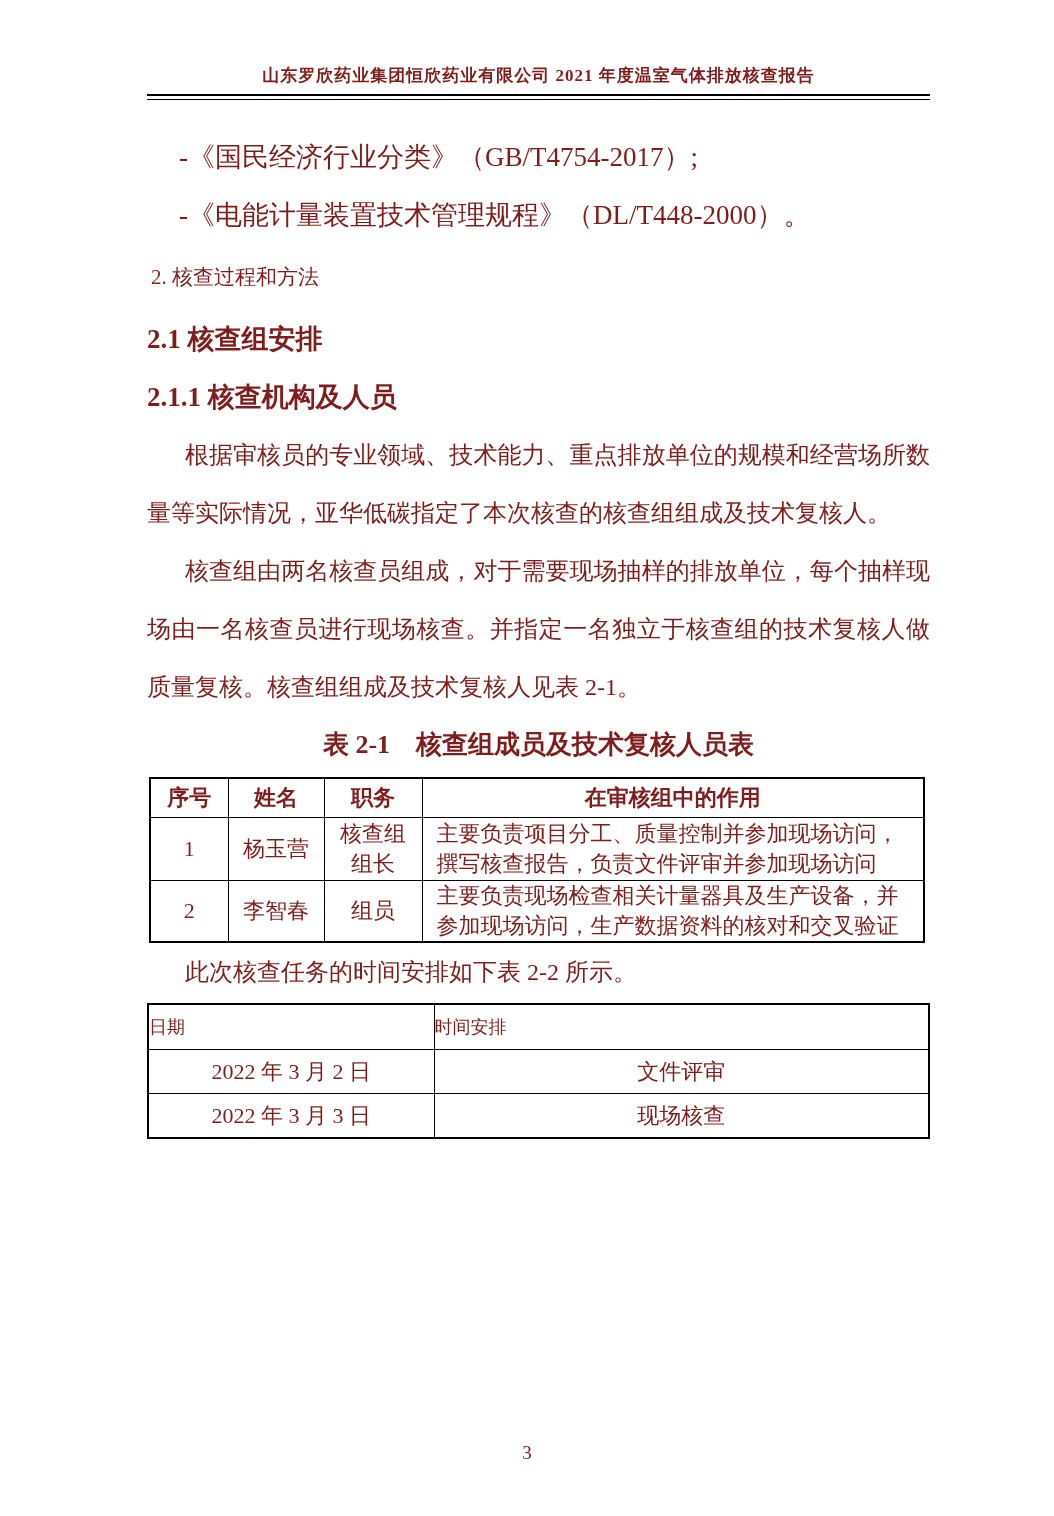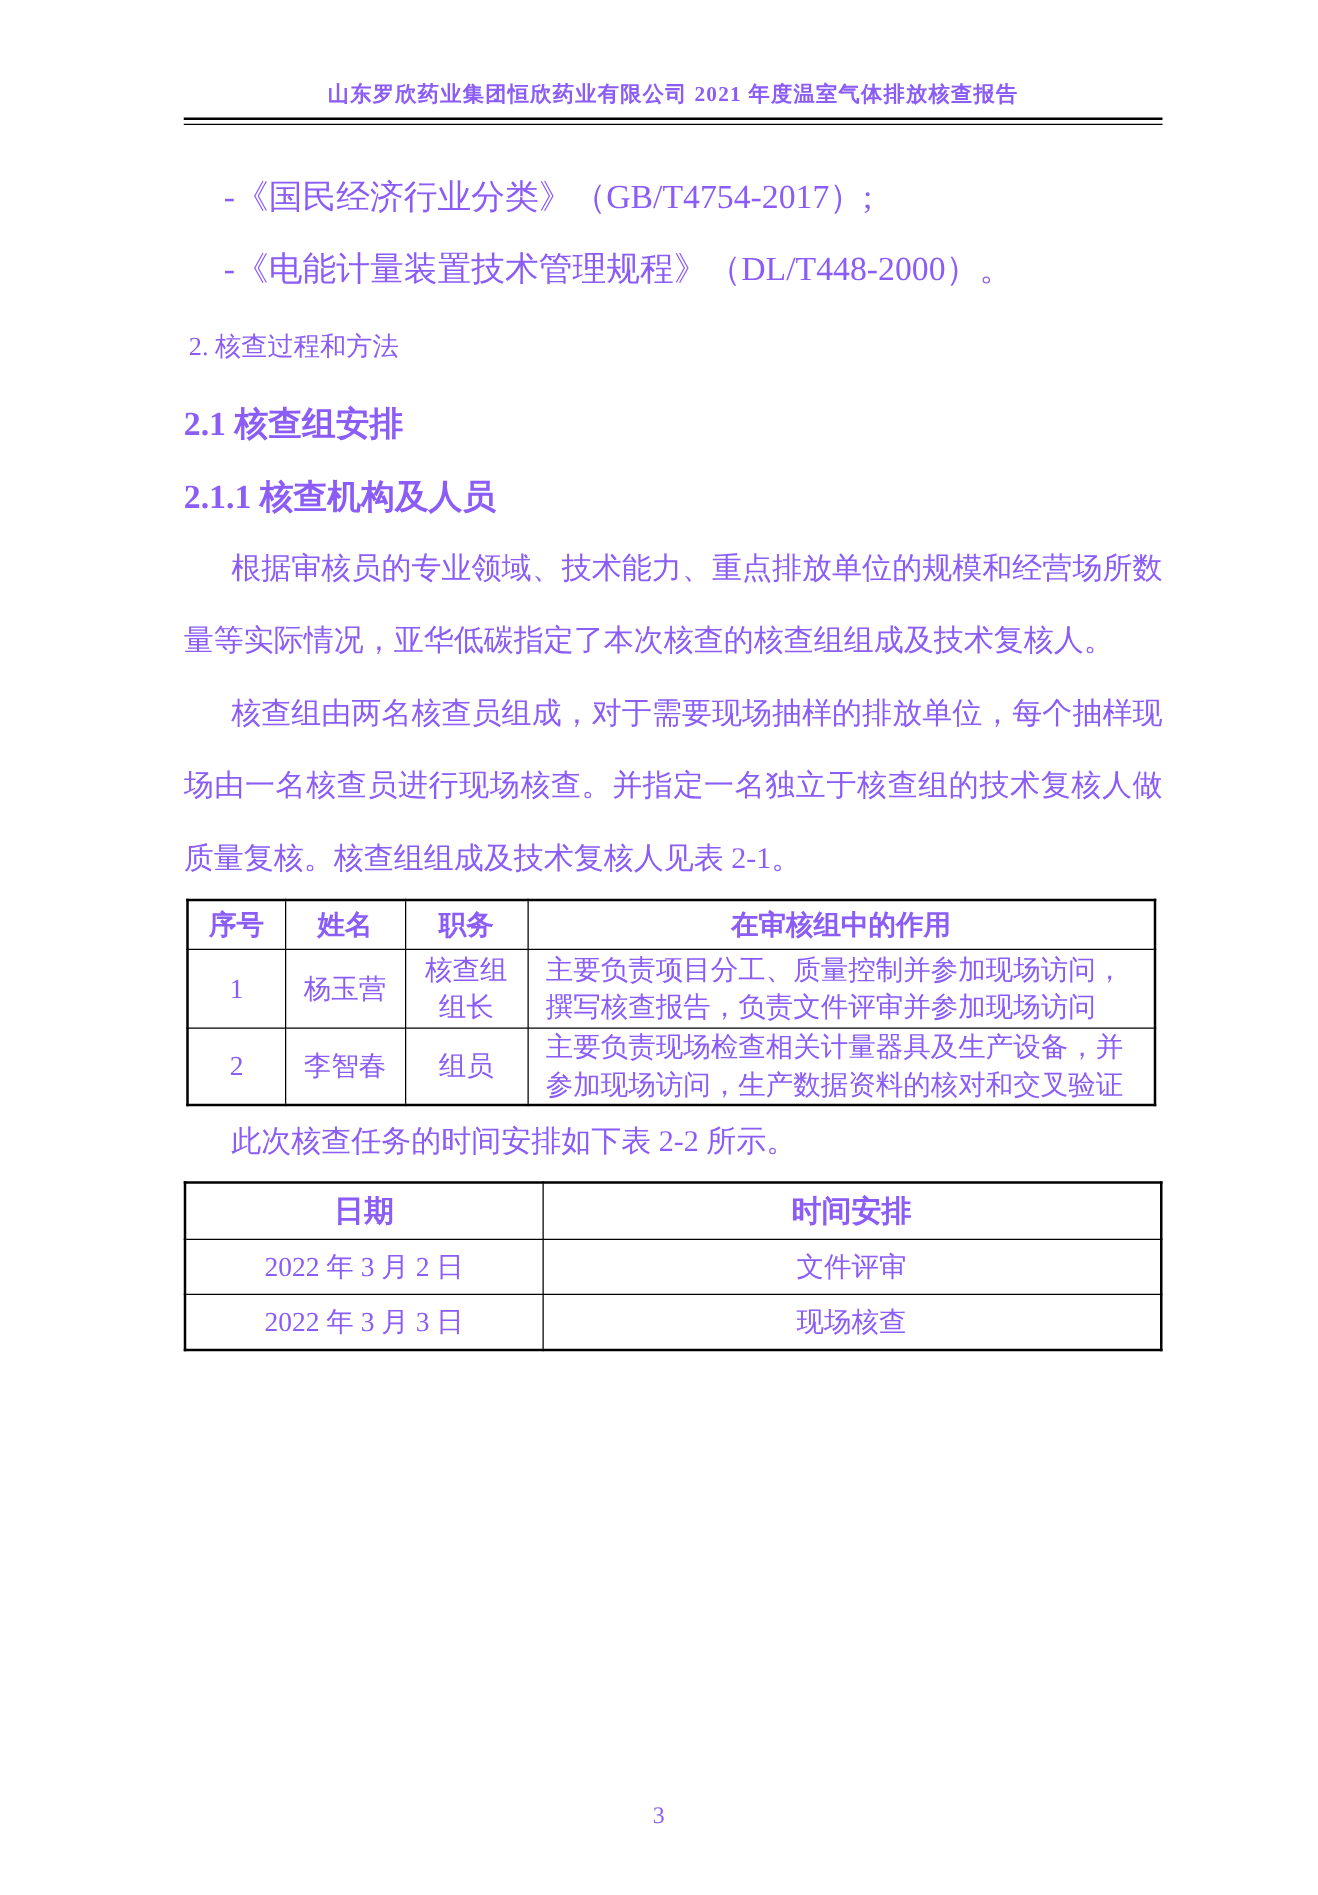--- a/index.html
+++ b/index.html
@@ -1,21 +1,21 @@
 <!DOCTYPE html>
 <html><head>
 <meta charset="utf-8">
 <style>
   html, body { margin: 0; padding: 0; background: #ffffff; }
   .page {
     position: relative;
     width: 1054px;
     height: 1516px;
     background: #ffffff;
-    color: #8b5cf6;
+    color: #7f1d1d;
     font-family: "Liberation Serif", "DejaVu Serif", serif;
     overflow: hidden;
   }
   .doc-header {
     position: absolute;
     top: 64px;
     left: 147px;
     width: 783px;
     text-align: center;
     font-size: 17px;
@@ -74,22 +74,22 @@
   .tbl1 td {
     font-size: 22px; line-height: 30px;
     text-align: center; vertical-align: middle;
     white-space: pre-line;
   }
   .tbl1 tr.r1 td { height: 62px; }
   .tbl1 tr.r2 td { height: 60px; }
   .tbl1 td.role { text-align: left; padding: 0 6px 0 14px; }
   .tbl2 { width: 100%; margin-top: 2px; }
   .tbl2 th {
-    height: 44px; font-size: 24px; font-weight: bold;
-    text-align: center; vertical-align: middle;
+    height: 44px; font-size: 18px; font-weight: normal;
+    text-align: left; vertical-align: middle;
   }
   .tbl2 td {
     height: 43px; font-size: 22px;
     text-align: center; vertical-align: middle;
   }
   .page-number {
     position: absolute;
     top: 1442px;
     left: 0;
     width: 100%;
@@ -112,20 +112,21 @@
       <p class="ref-item">-《电能计量装置技术管理规程》（DL/T448-2000）。</p>
     </div>
 
     <div class="h-sec">2. 核查过程和方法</div>
     <div class="h-sub">2.1 核查组安排</div>
     <div class="h-sub">2.1.1 核查机构及人员</div>
 
     <p class="para">根据审核员的专业领域、技术能力、重点排放单位的规模和经营场所数量等实际情况，亚华低碳指定了本次核查的核查组组成及技术复核人。</p>
     <p class="para">核查组由两名核查员组成，对于需要现场抽样的排放单位，每个抽样现场由一名核查员进行现场核查。并指定一名独立于核查组的技术复核人做质量复核。核查组组成及技术复核人见表 2-1。</p>
 
+    <div class="tbl-title">表 2-1　核查组成员及技术复核人员表</div>
 
     <table class="tbl tbl1">
       <colgroup>
         <col style="width:78px">
         <col style="width:96px">
         <col style="width:98px">
         <col>
       </colgroup>
       <thead>
         <tr>

